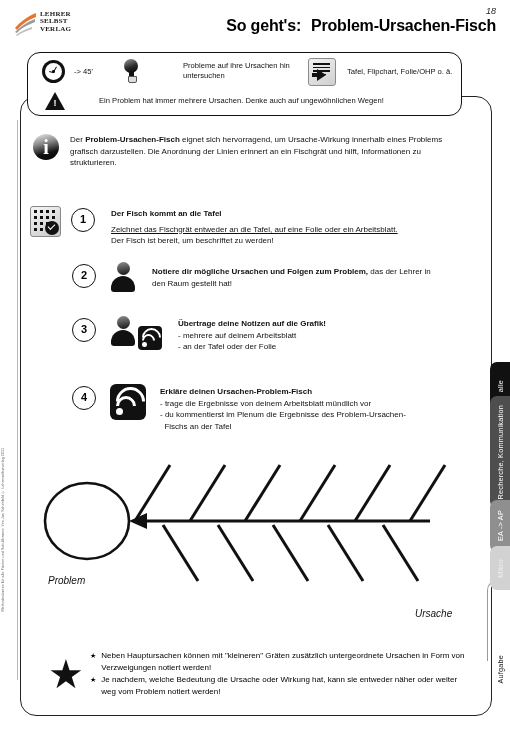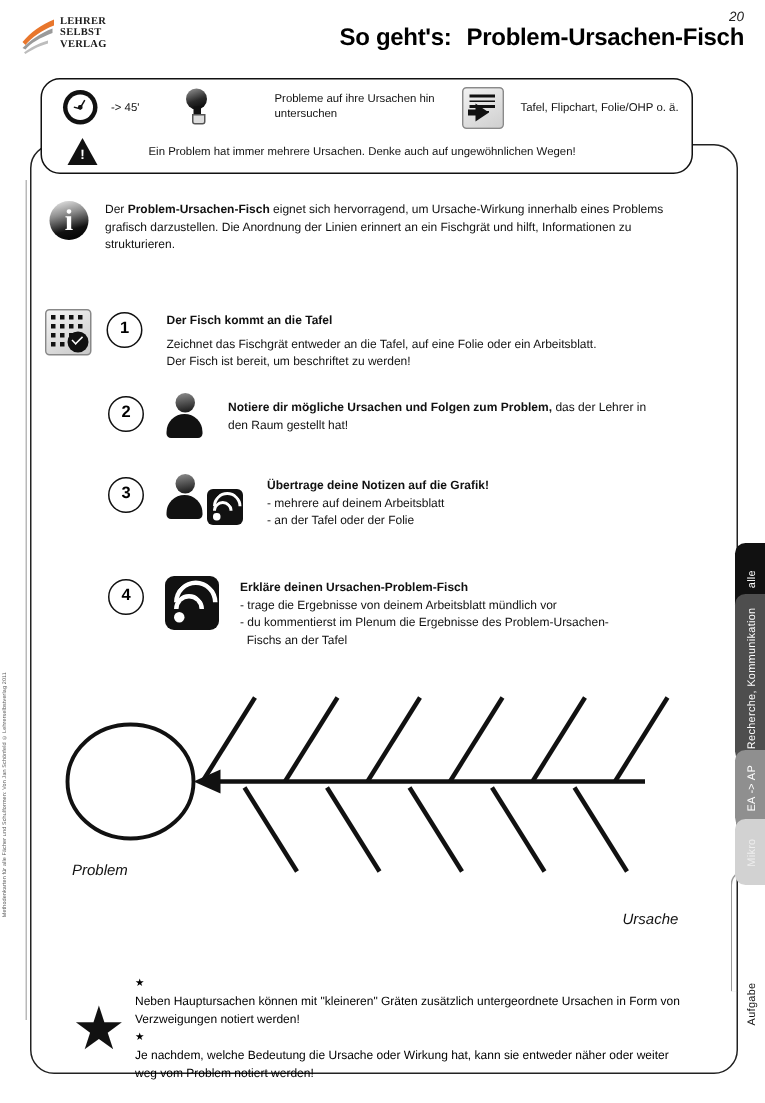--- a/index.html
+++ b/index.html
@@ -110,21 +110,21 @@
   .ico-rss.big .a2{left:5.5px;bottom:4.5px;width:23px;height:23px;border-width:3.2px;}
 
   
   .fish{position:absolute;left:30px;top:448px;width:450px;height:180px;}
   .fishlabel{position:absolute;font-style:italic;font-size:10px;color:#111;}
 
   
   .notes{position:absolute;left:48px;top:650px;width:415px;display:flex;align-items:center;}
   .star{width:34px;height:34px;flex:0 0 auto;color:#111;font-size:40px;line-height:34px;text-align:center;}
   .noteslist{margin-left:8px;font-size:8px;line-height:11.6px;}
-  .noteslist .n{display:flex;margin-bottom:1px;flex-direction:column;}
+  .noteslist .n{display:flex;margin-bottom:1px;}
   .noteslist .b{margin-right:5px;font-size:7px;line-height:12px;}
 
   
   .tab{position:absolute;right:0;border-radius:7px 0 0 7px;
     display:flex;align-items:center;justify-content:center;}
   .tab span{writing-mode:vertical-rl;transform:rotate(180deg);font-size:7.3px;
     letter-spacing:.2px;white-space:nowrap;}
   .tab-alle{top:362px;width:20px;height:48px;background:#111;}
   .tab-alle span{color:#fff;}
   .tab-rech{top:396px;width:20px;height:112px;background:#4e4e4e;}
@@ -157,21 +157,21 @@
         <path d="M2 27 C6 24 11 21 18 19 L18 21 C11 23 6 26 3 28 Z" fill="#bdbdbd"></path>
       </svg>
     </div>
     <div class="logo-text">
       <div>LEHRER</div>
       <div>SELBST</div>
       <div>VERLAG</div>
     </div>
   </div>
 
-  <div class="page-no">20</div>
+  <div class="page-no">18</div>
 
   <div class="title">
     <span class="t1">So geht's:</span><span>Problem-Ursachen-Fisch</span>
   </div>
 
   <div class="bodyframe"></div>
   <div class="leftrule"></div>
 
   <div class="whitemask">
     <div class="topbox-row1">
@@ -233,21 +233,21 @@
         <div class="dot" style="left:9px;top:15px;"></div>
       <div class="dot" style="left:15px;top:15px;"></div>
         <div class="dot" style="left:21px;top:15px;"></div>
       <div class="dot" style="left:3px;top:21px;"></div>
         <div class="dot" style="left:9px;top:21px;"></div>
       <div class="chk"></div>
     </div>
     <div class="num" style="margin-left:10px;margin-top:2px;">1</div>
     <div class="steptxt" style="margin-left:16px;margin-top:2px;">
       <b>Der Fisch kommt an die Tafel</b>
-      <span class="li" style="margin-top:4px;">Zeichnet das Fischgrät entweder an die Tafel, auf eine Folie oder ein Arbeitsblatt.</span>
+      <span class="li" style="margin-top:4px;text-decoration:underline;">Zeichnet das Fischgrät entweder an die Tafel, auf eine Folie oder ein Arbeitsblatt.</span>
       <span class="li">Der Fisch ist bereit, um beschriftet zu werden!</span>
     </div>
   </div>
 
   <div class="step" style="left:72px;top:264px;width:400px;">
     <div class="num">2</div>
     <div class="ico-person" style="margin-left:14px;margin-top:-2px;">
       <div class="hd"></div>
         <div class="bd"></div>
     </div>

